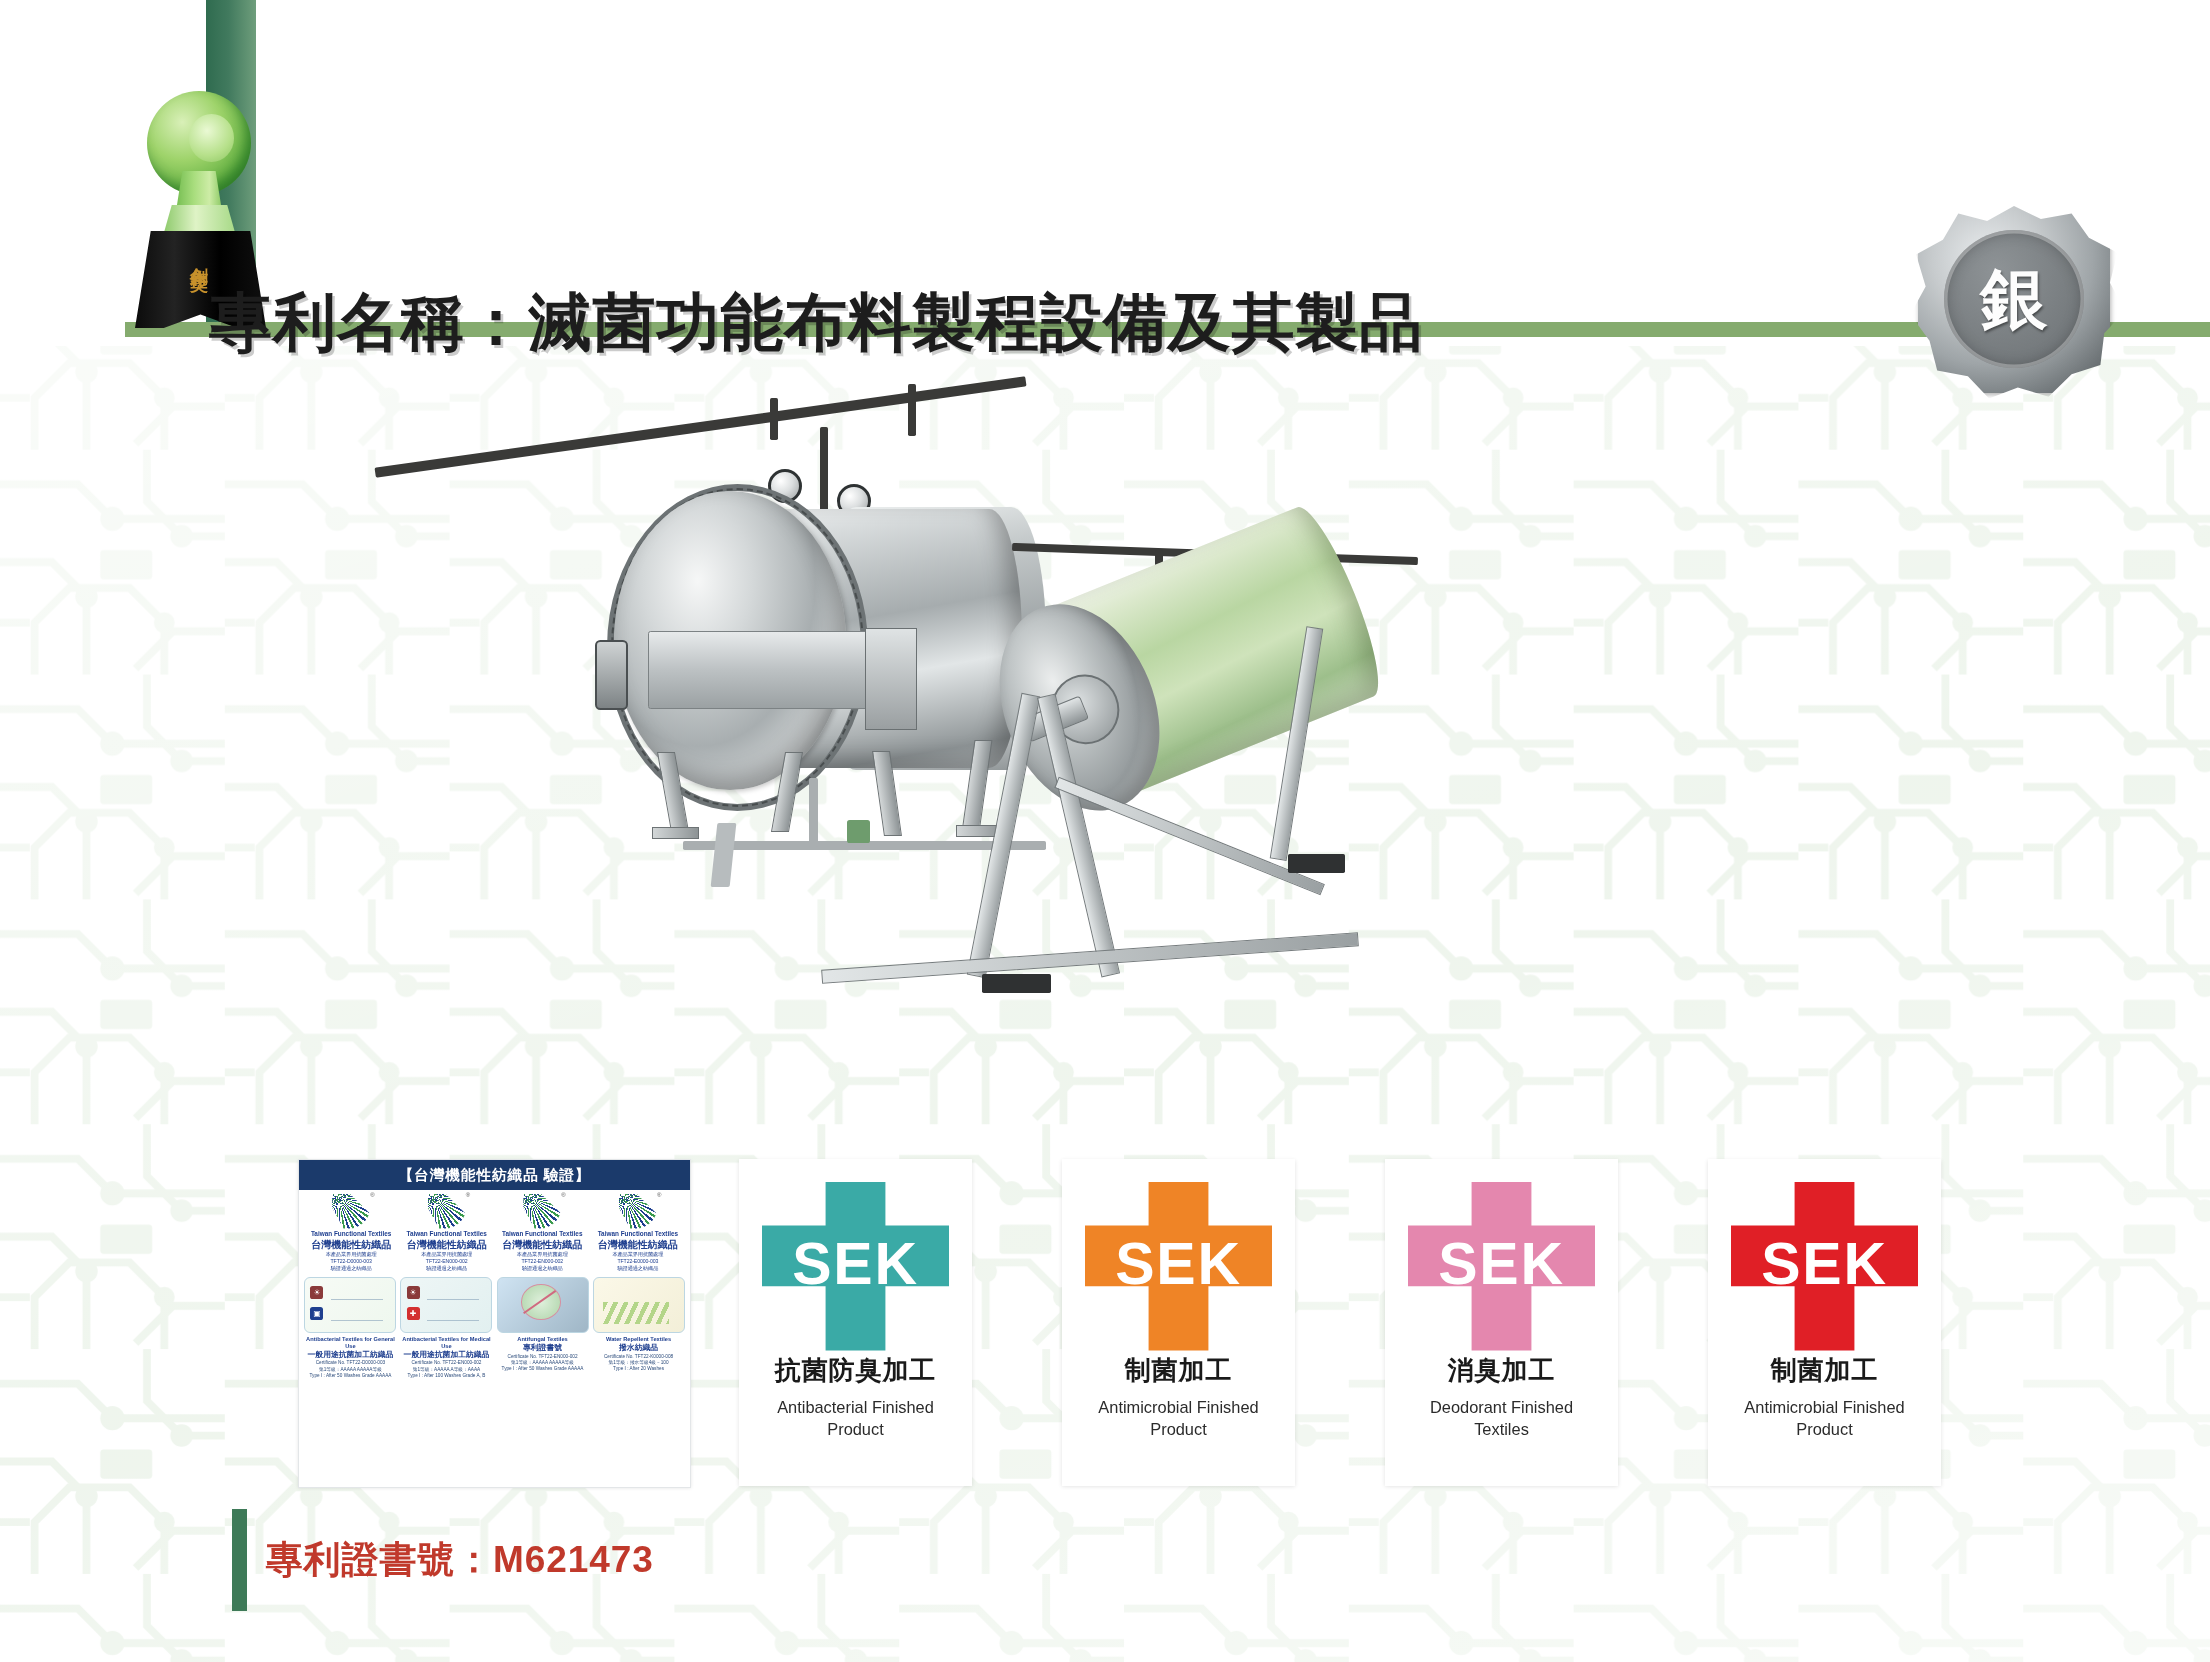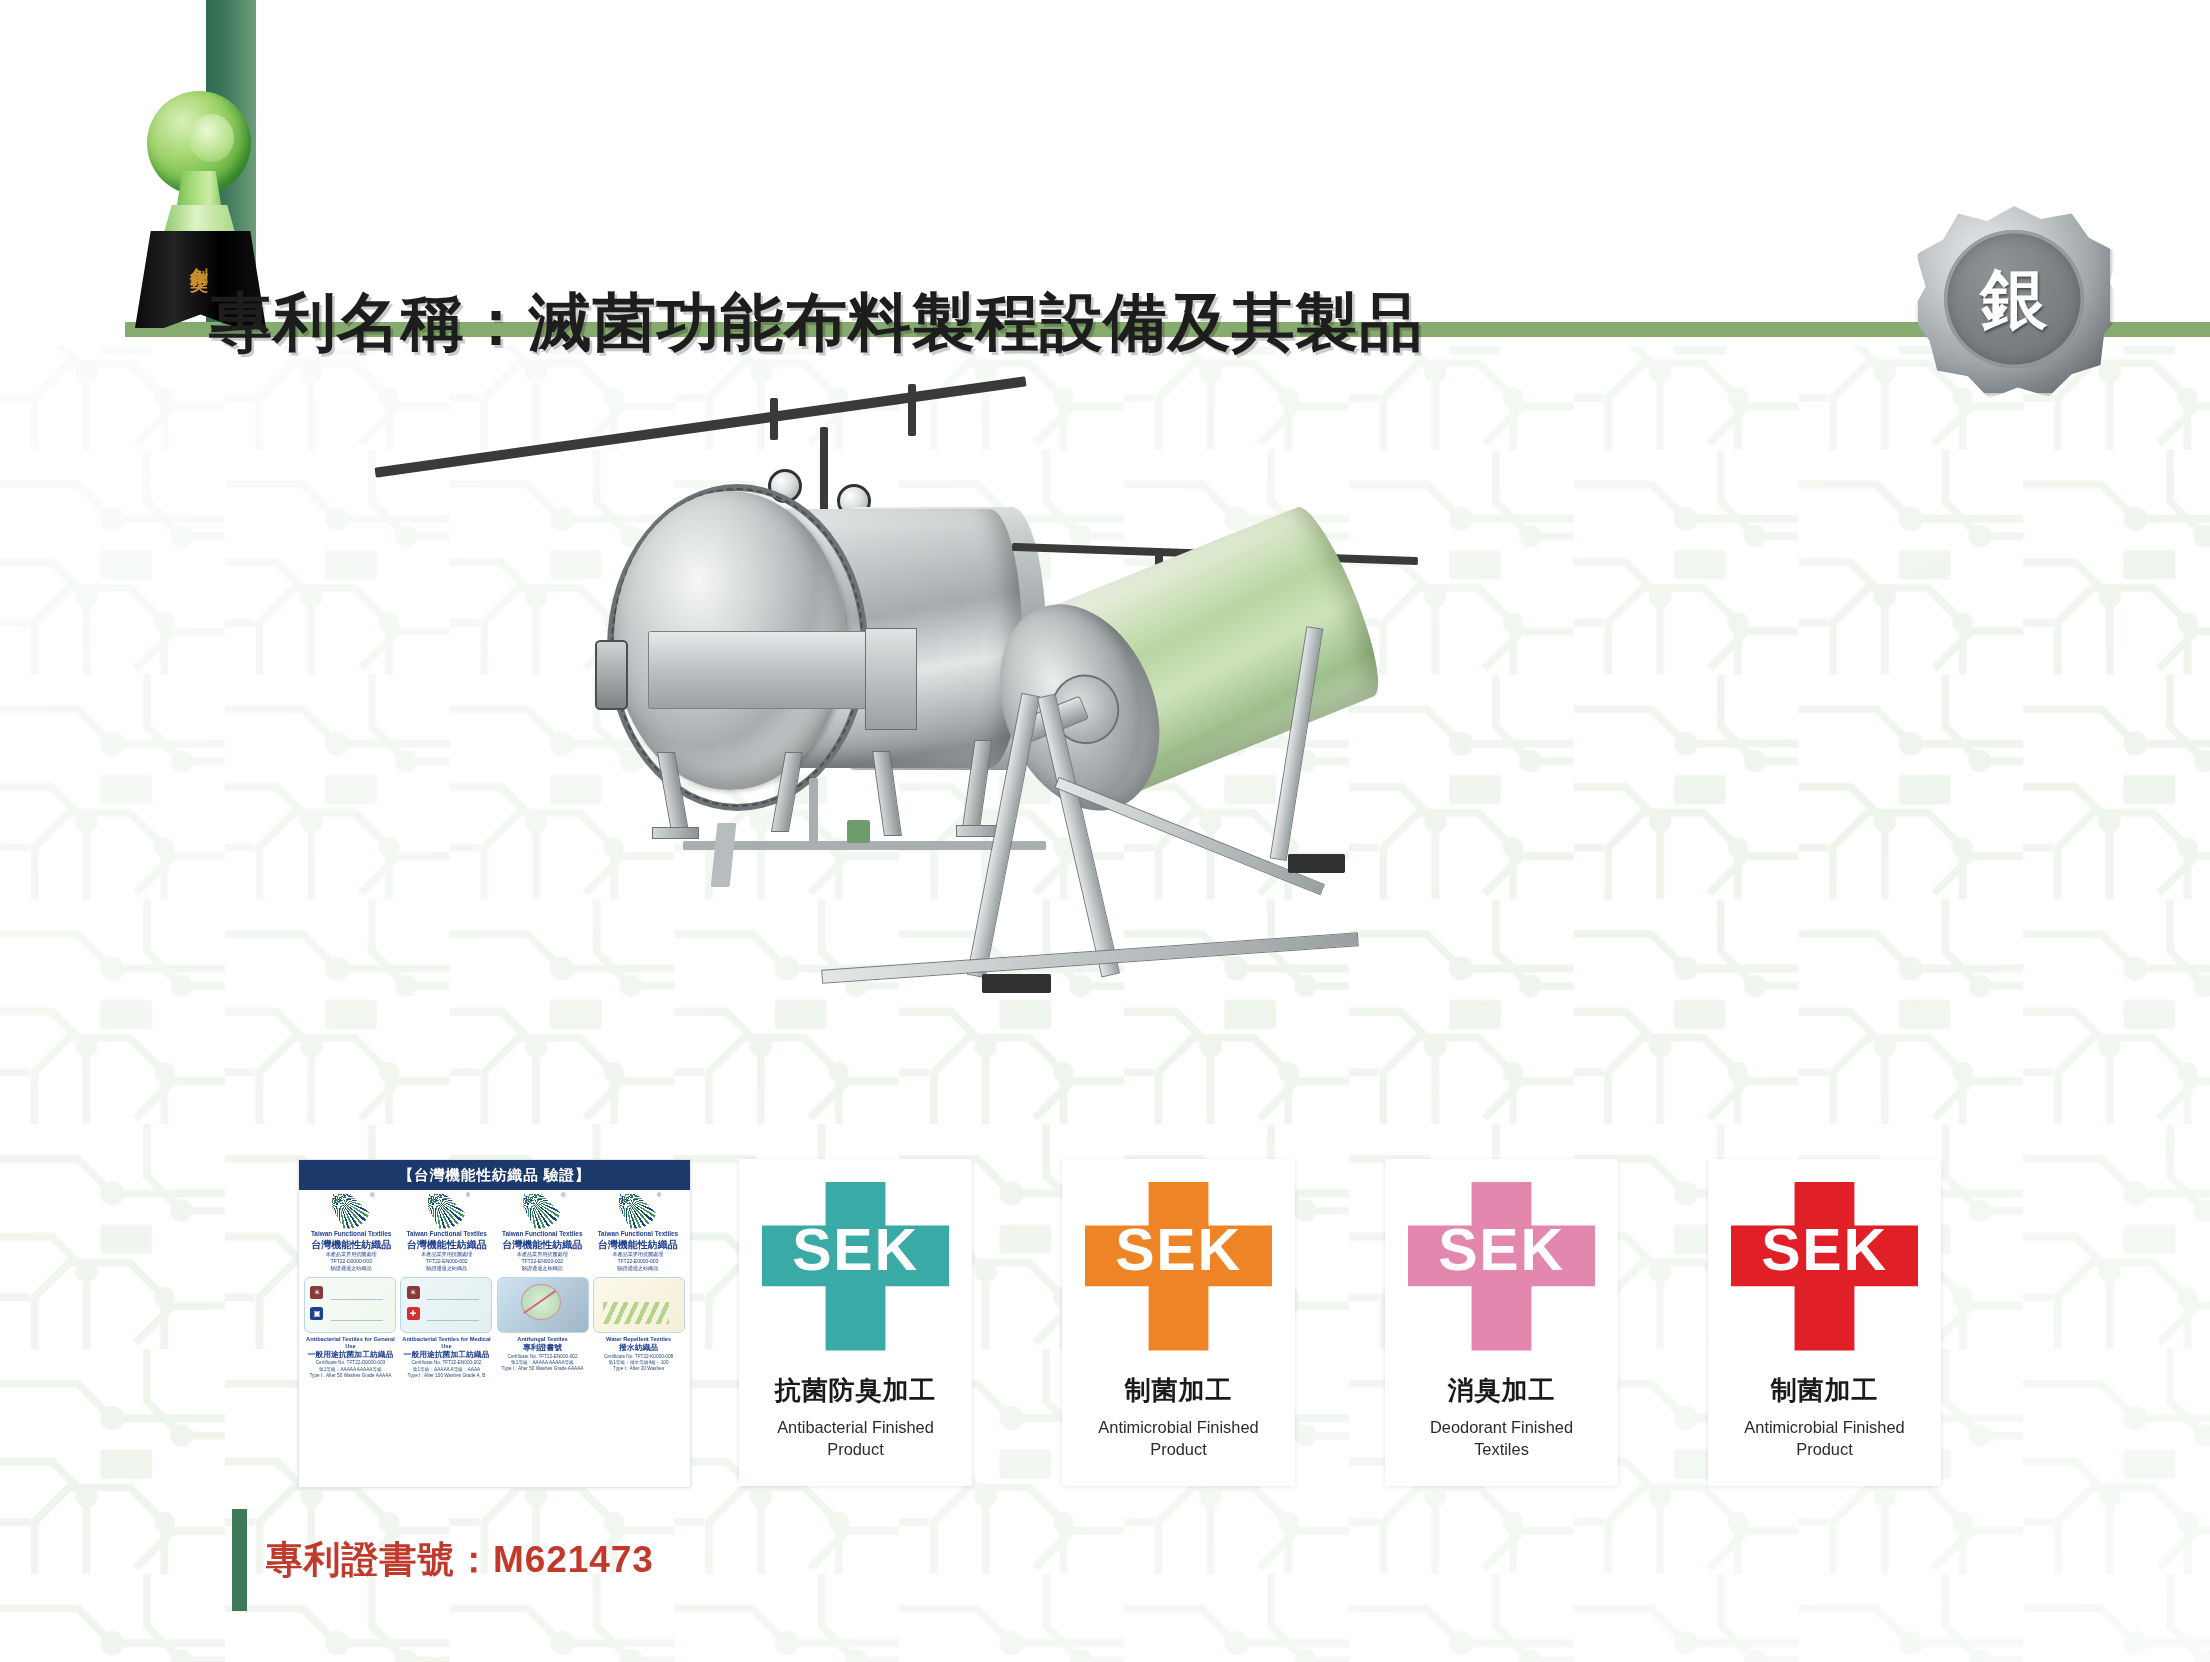--- a/index.html
+++ b/index.html
@@ -252,28 +252,28 @@
     position:absolute;left:0;top:0;width:187px;height:169px;
     clip-path:polygon(34% 0,66% 0,66% 26%,100% 26%,100% 62%,66% 62%,66% 100%,34% 100%,34% 62%,0 62%,0 26%,34% 26%);
     border-radius:8.6px;
   }
   .sek-outline{
     position:absolute;left:-6px;top:-6px;width:199px;height:182px;
     clip-path:polygon(34% 0,66% 0,66% 26%,100% 26%,100% 62%,66% 62%,66% 100%,34% 100%,34% 62%,0 62%,0 26%,34% 26%);
     border-radius:10.4px;z-index:-1;
   }
   .sek-letters{
-    position:absolute;left:0;top:35px;width:187px;height:67px;
+    position:absolute;left:0;top:49px;width:187px;height:67px;
     display:flex;align-items:center;justify-content:center;
     font-size:59px;font-weight:700;letter-spacing:1.7px;color:#ffffff;
     font-family:"Liberation Sans","DejaVu Sans",sans-serif;
     line-height:1;
   }
   .sek-zh{
-    margin-top:22px;font-size:26px;font-weight:700;color:#1a1a1a;letter-spacing:0.9px;
+    margin-top:2px;font-size:26px;font-weight:700;color:#1a1a1a;letter-spacing:0.9px;
   }
   .sek-en{
     margin-top:8.6px;font-size:16.4px;color:#2b2b2b;text-align:center;line-height:1.35;
     max-width:199px;
   }
 
   
   #footer{position:absolute;left:232px;top:1509px;z-index:9;display:flex;gap:19px;}
   #footer-bar{width:14.7px;height:102px;background:#3e7a58;}
   #footer-text{display:flex;flex-direction:column;justify-content:center;}

